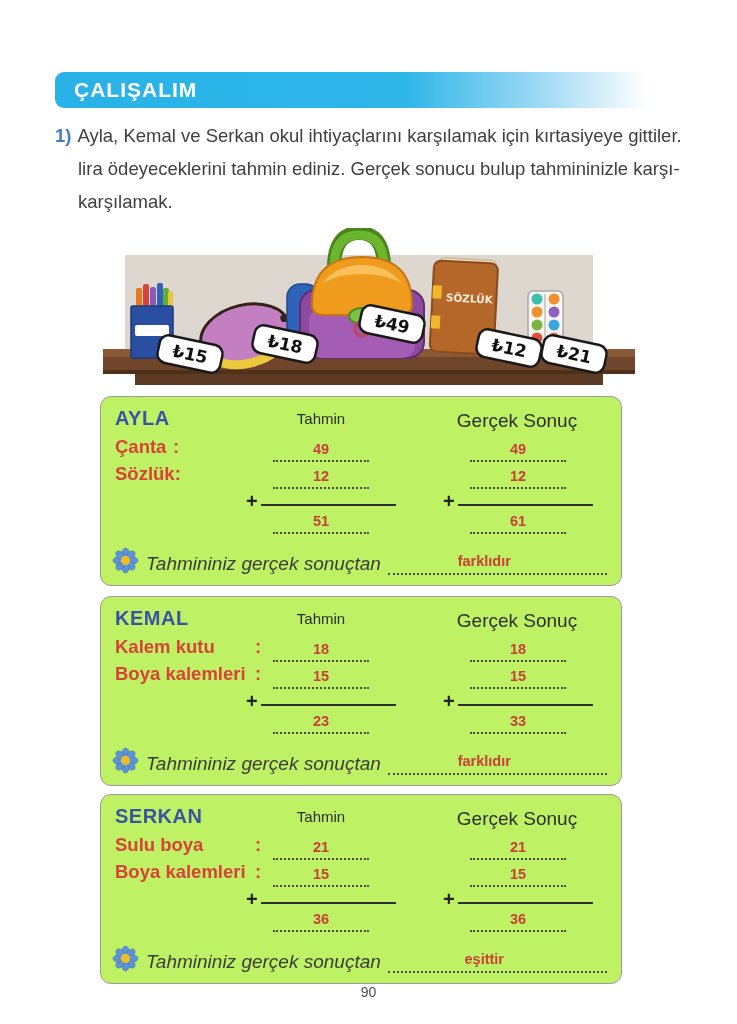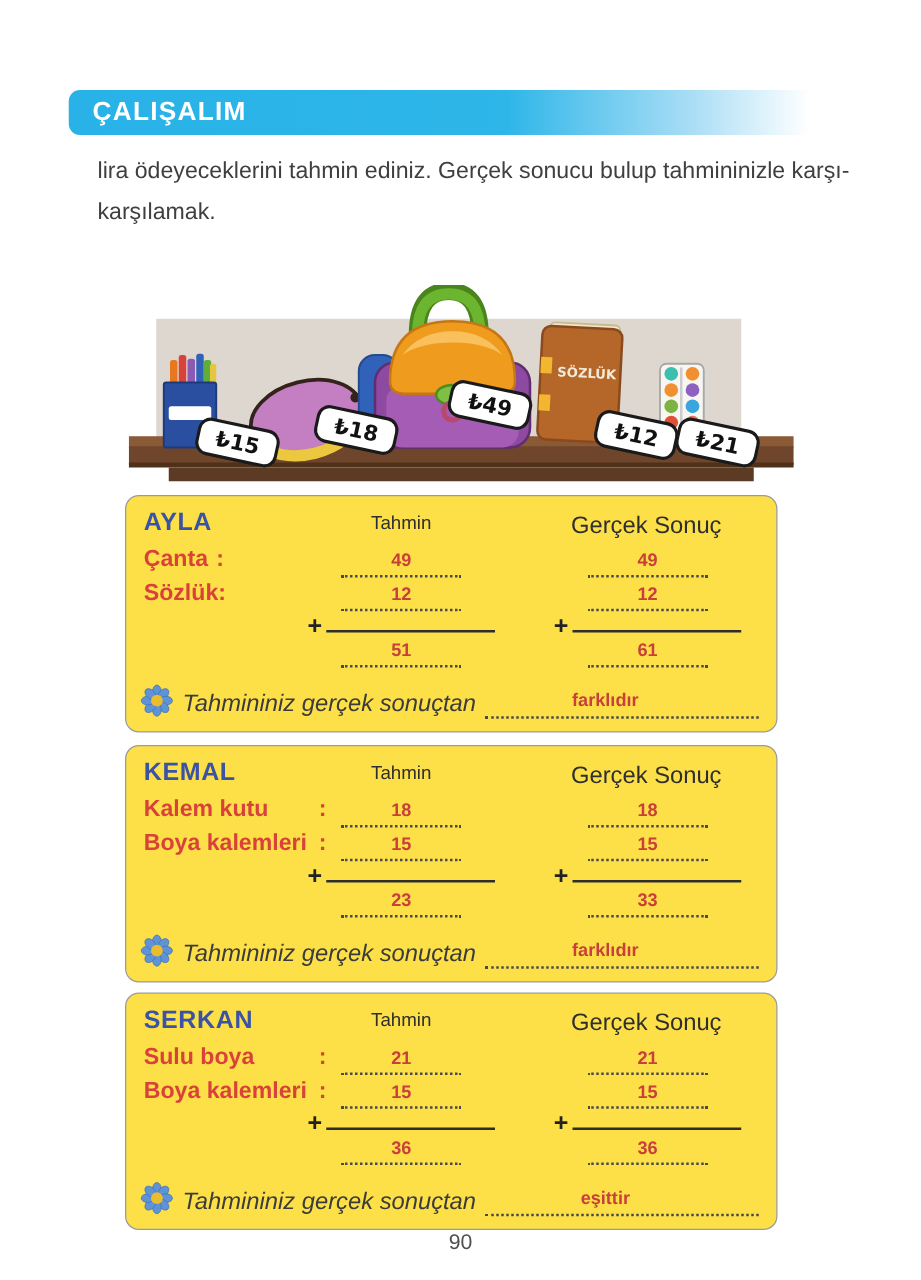--- a/index.html
+++ b/index.html
@@ -25,21 +25,21 @@
   .ex-line { white-space:nowrap; }
   .ex-line.indent { margin-left:23px; }
   .q-num { color:#4a7cc0; font-weight:700; margin-right:6px; }
 
   
   .shelf-wrap { position:absolute; left:103px; top:210px; width:532px; height:160px; }
 
   
   .panel {
     position:absolute; left:100px; width:522px; height:190px;
-    border:1.6px solid #9b9b9b; border-radius:11px; background:#fde047;
+    border:1.6px solid #9b9b9b; border-radius:11px; background:#bef264;
   }
   #panel-0 { top:378px; } #panel-1 { top:578px; } #panel-2 { top:776px; }
 
   .p-name { position:absolute; left:14px; top:10px; color:#3a53a4;
     font-size:20px; font-weight:700; letter-spacing:0.5px; }
   .hdr-t { position:absolute; left:160px; width:120px; top:13px; text-align:center;
     color:#2e2e2e; font-size:15px; }
   .hdr-g { position:absolute; left:340px; width:152px; top:13px; text-align:center;
     color:#2e2e2e; font-size:19px; }
 
@@ -61,34 +61,35 @@
 
   .bottom-row { position:absolute; left:11px; right:14px; bottom:10px;
     display:flex; align-items:flex-end; gap:7px; }
   .flower { width:27px; height:27px; flex:none; margin-bottom:1px; }
   .sentence { font-size:19px; color:#3b3b3b; white-space:nowrap; line-height:23px;font-style:italic; }
   .fill { flex:1; position:relative; height:32px; border-bottom:2.2px dotted #4a4a4a; }
   .answer { position:absolute; left:14%; width:60%; bottom:4px; text-align:center;
     color:#c9403a; font-size:14.5px; font-weight:700; }
 
   .page-num { position:absolute; left:0; top:966px; width:737px; text-align:center;
-    color:#4f4f4f; font-size:17px; }
+    color:#4f4f4f; font-size:14px; }
 
   .tag-text { font-family:"DejaVu Sans", sans-serif; font-weight:bold; }
 </style>
 </head>
 <body>
 
 <div class="page">
 
   <div class="hdr-bar">
     <span>ÇALIŞALIM</span>
   </div>
 
   <div class="exercise">
+    <div class="ex-line"><span class="q-num">1)</span><span>Ayla, Kemal ve Serkan okul ihtiyaçlarını karşılamak için kırtasiyeye gittiler.</span></div>
     <div class="ex-line indent">lira ödeyeceklerini tahmin ediniz. Gerçek sonucu bulup tahmininizle karşı-</div>
     <div class="ex-line indent">karşılamak.</div>
   </div>
 
   <div class="shelf-wrap">
     <svg viewBox="0 0 532 160" width="532" height="160">
 
       <rect x="22" y="27" width="468" height="100" fill="#ddd7cf"></rect>
 
       <g>

